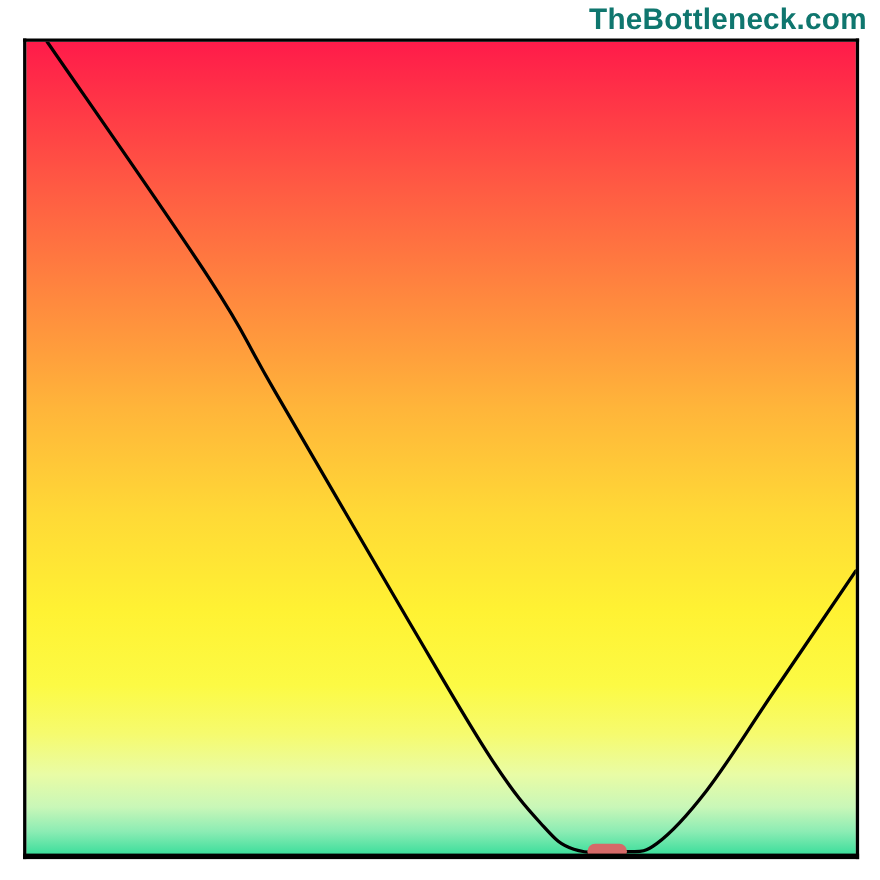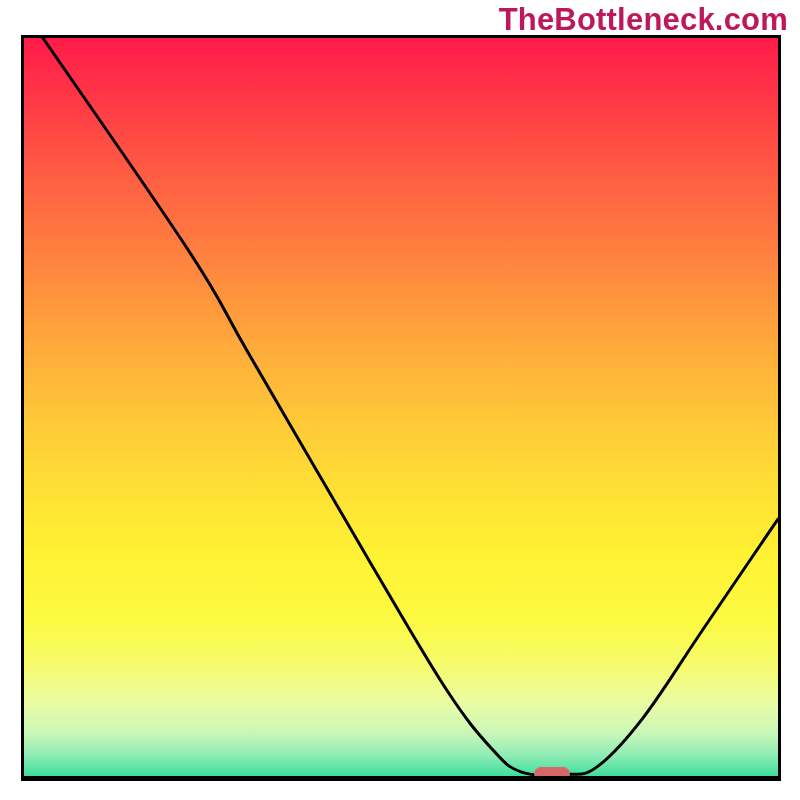--- a/index.html
+++ b/index.html
@@ -13,23 +13,23 @@
   .chart-container {
     position: relative;
     width: 800px;
     height: 800px;
   }
   .watermark {
     position: absolute;
     top: 2px;
     right: 12px;
     font-family: Arial, Helvetica, sans-serif;
-    font-size: 31px;
+    font-size: 27px;
     font-weight: 600;
-    color: #be185d;
+    color: #0f766e;
     letter-spacing: 0.2px;
     z-index: 10;
   }
   .plot-frame {
     position: absolute;
     left: 21px;
     top: 35px;
     width: 760px;
     height: 746px;
     box-sizing: border-box;

